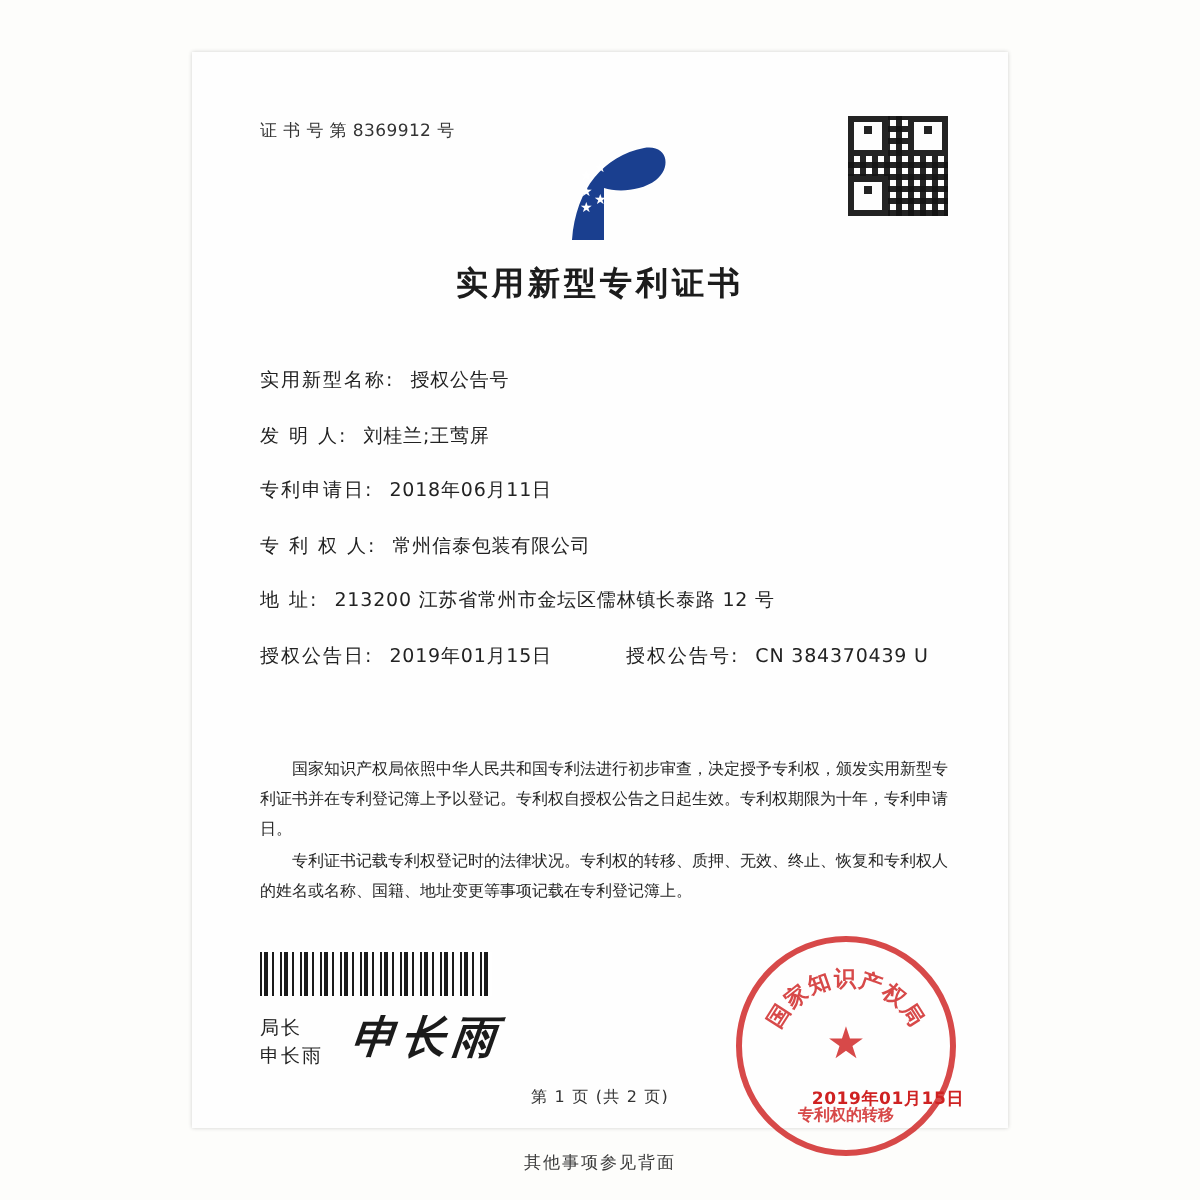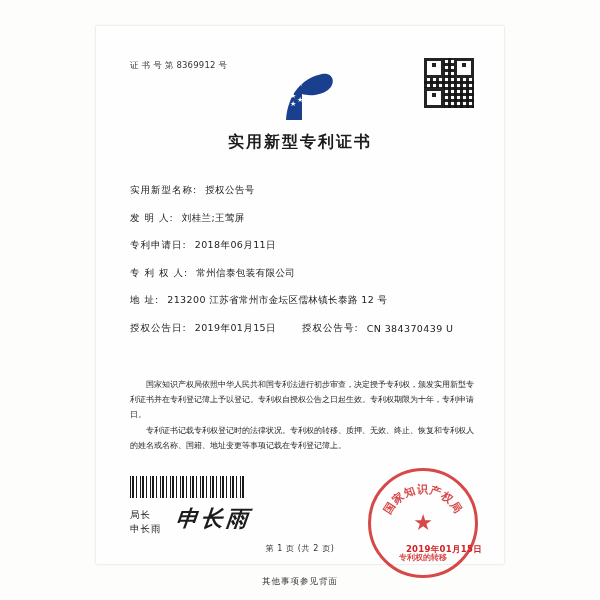--- a/index.html
+++ b/index.html
@@ -106,21 +106,21 @@
   }
   .field .lbl {
     white-space: nowrap;
     letter-spacing: 1px;
   }
   .field .val {
     margin-left: 8px;
     letter-spacing: 0.4px;
   }
   .field .lbl2 {
-    margin-left: 26px;
+    margin-left: 37px;
     letter-spacing: 1px;
   }
   .field .val2 {
     margin-left: 8px;
     letter-spacing: 0.4px;
   }
 
   .para {
     position: absolute;
     left: 34px;

